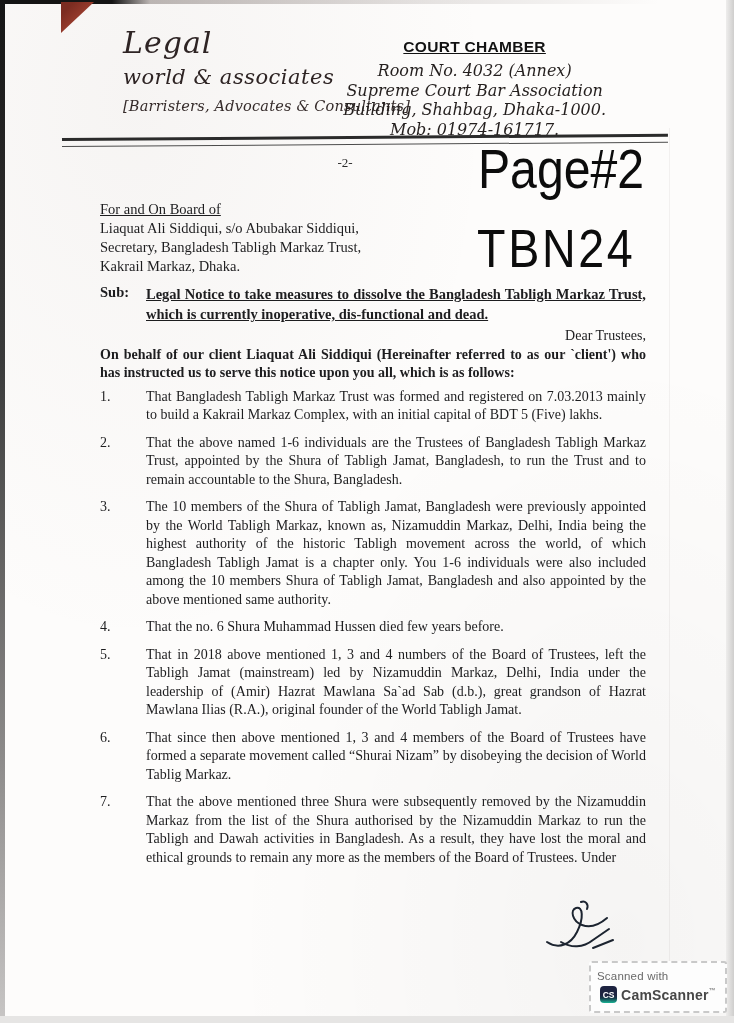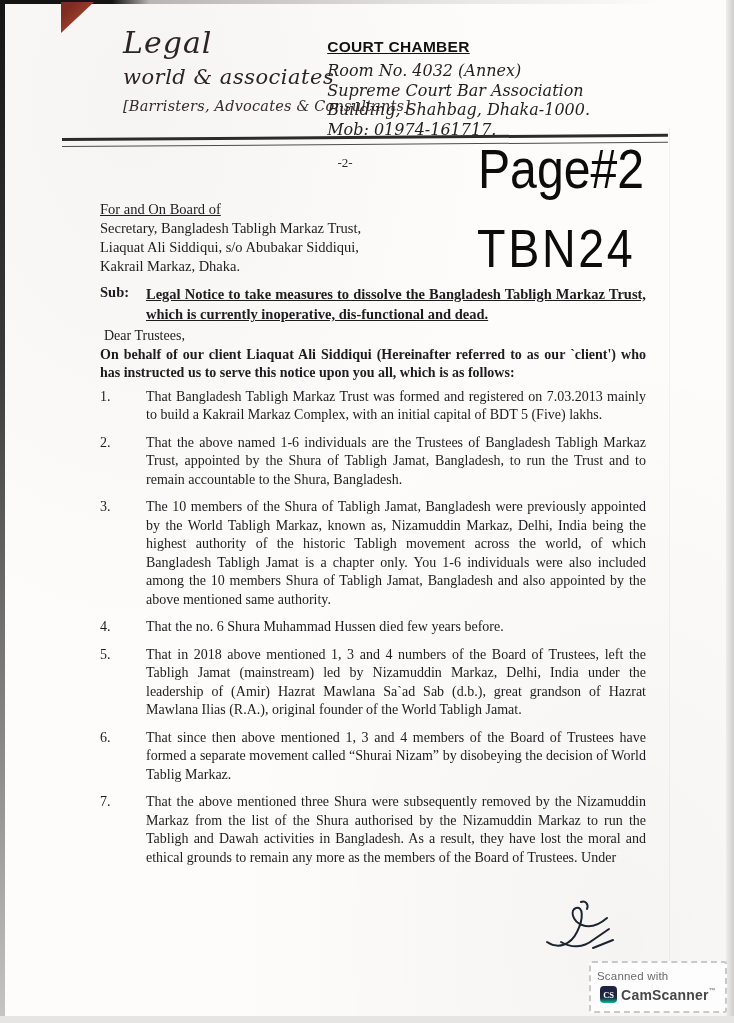--- a/index.html
+++ b/index.html
@@ -19,21 +19,21 @@
   .edge-bottom{position:absolute;left:0;bottom:0;width:100%;height:7px;background:#e6e5e4;}
   .crease{position:absolute;left:669px;top:128px;width:1px;height:880px;background:rgba(60,50,45,.06);}
   .fold{position:absolute;left:61px;top:2px;width:33px;height:31px;
     background:linear-gradient(135deg,#7c2c21 20%,#a94534 75%);
     clip-path:polygon(0 0,100% 0,0 100%);}
   
   .firm{position:absolute;left:123px;top:26px;font-family:"DejaVu Serif",serif;font-style:italic;color:#2e2424;}
   .firm-l1{font-size:30px;line-height:34px;letter-spacing:1px;}
   .firm-l2{font-size:21px;line-height:34px;letter-spacing:.5px;}
   .firm-sub{font-size:14.5px;margin-top:4px;letter-spacing:.2px;color:#352b2a;}
-  .chamber{position:absolute;right:144px;top:38px;text-align:left;}
+  .chamber{position:absolute;right:128px;top:38px;text-align:center;}
   .chamber-title{font-family:"Liberation Sans",sans-serif;font-weight:bold;font-size:15.5px;
     text-decoration:underline;letter-spacing:.3px;color:#121212;margin-bottom:5px;}
   .chamber-line{font-family:"DejaVu Serif",serif;font-style:italic;font-size:16px;line-height:19.5px;color:#241f1e;}
   .rule{position:absolute;left:62px;top:138px;width:606px;height:5px;
     border-top:3px solid #2b2b2b;border-bottom:1.5px solid #4c4c4c;
     transform:rotate(-0.4deg);transform-origin:left center;}
   .pageno{position:absolute;left:0;top:155px;width:690px;text-align:center;font-size:13px;color:#2a2a2a;}
   
   .ov{position:absolute;font-family:"Liberation Sans",sans-serif;color:#0c0c0c;font-weight:500;line-height:1;}
   .ov-page{left:478px;top:141px;font-size:56px;transform:scaleX(.86);transform-origin:left top;}
@@ -41,36 +41,36 @@
   
   .recipient{position:absolute;left:100px;top:200px;font-size:14.5px;line-height:19px;}
   .recipient-head{text-decoration:underline;}
   
   .subject{position:absolute;left:100px;top:284px;display:flex;width:546px;}
   .subject-label{width:46px;font-weight:bold;font-size:14.5px;flex:none;}
   .subject-text{flex:1;font-weight:bold;font-size:14.5px;line-height:20px;
     text-decoration:underline;text-align:justify;}
   
   .letter-body{position:absolute;left:100px;top:327px;width:546px;font-size:14px;line-height:18.5px;}
-  .salutation{margin:0 0 0 4px;}
+  .salutation{margin:0 0 0 4px;text-align:right;}
   .intro{text-align:justify;margin:0 0 5px 0;font-weight:bold;}
   .clause{display:flex;margin-bottom:9px;}
   .clause-num{width:46px;flex:none;}
   .clause-text{flex:1;text-align:justify;}
   
   .signature{position:absolute;left:537px;top:896px;}
   
   .cs-badge{position:absolute;right:7px;bottom:10px;width:122px;padding:7px 6px 8px 6px;
     background:#fdfdfd;border:2px dashed #c9c9c9;border-radius:3px;
     font-family:"Liberation Sans",sans-serif;}
   .cs-top{font-size:11.5px;color:#6a6a6a;margin-bottom:4px;letter-spacing:.2px;}
   .cs-row{display:flex;align-items:center;justify-content:center;gap:4px;}
   .cs-logo{width:17px;height:17px;border-radius:4px;flex:none;
     background:linear-gradient(#1d2340 55%,#173a4a 72%,#19b394 100%);
-    color:#fff;font-size:8.5px;font-weight:bold;display:flex;align-items:center;justify-content:center;font-family:Liberation Serif, serif;}
+    color:#fff;font-size:8.5px;font-weight:bold;display:flex;align-items:center;justify-content:center;}
   .cs-brand{font-size:14px;font-weight:bold;color:#474747;letter-spacing:.2px;}
   .cs-tm{font-size:7px;color:#8a8a8a;vertical-align:top;}
 </style>
 </head>
 <body>
 
 <div class="page">
 
   <div class="edge-top"></div>
   <div class="edge-left"></div>
@@ -95,22 +95,22 @@
 
   <div class="rule"></div>
 
   <div class="pageno">-2-</div>
 
   <div class="ov ov-page">Page#2</div>
   <div class="ov ov-tbn">TBN24</div>
 
   <div class="recipient">
     <div class="recipient-head">For and On Board of</div>
+    <div>Liaquat Ali Siddiqui, s/o Abubakar Siddiqui,</div>
     <div>Secretary, Bangladesh Tabligh Markaz Trust,</div>
-    <div>Liaquat Ali Siddiqui, s/o Abubakar Siddiqui,</div>
     <div>Kakrail Markaz, Dhaka.</div>
   </div>
 
   <div class="subject">
     <div class="subject-label">Sub:</div>
     <div class="subject-text">Legal Notice to take measures to dissolve the Bangladesh Tabligh Markaz Trust, which is currently inoperative, dis-functional and dead.</div>
   </div>
 
   <div class="letter-body">
     <div class="salutation">Dear Trustees,</div>

